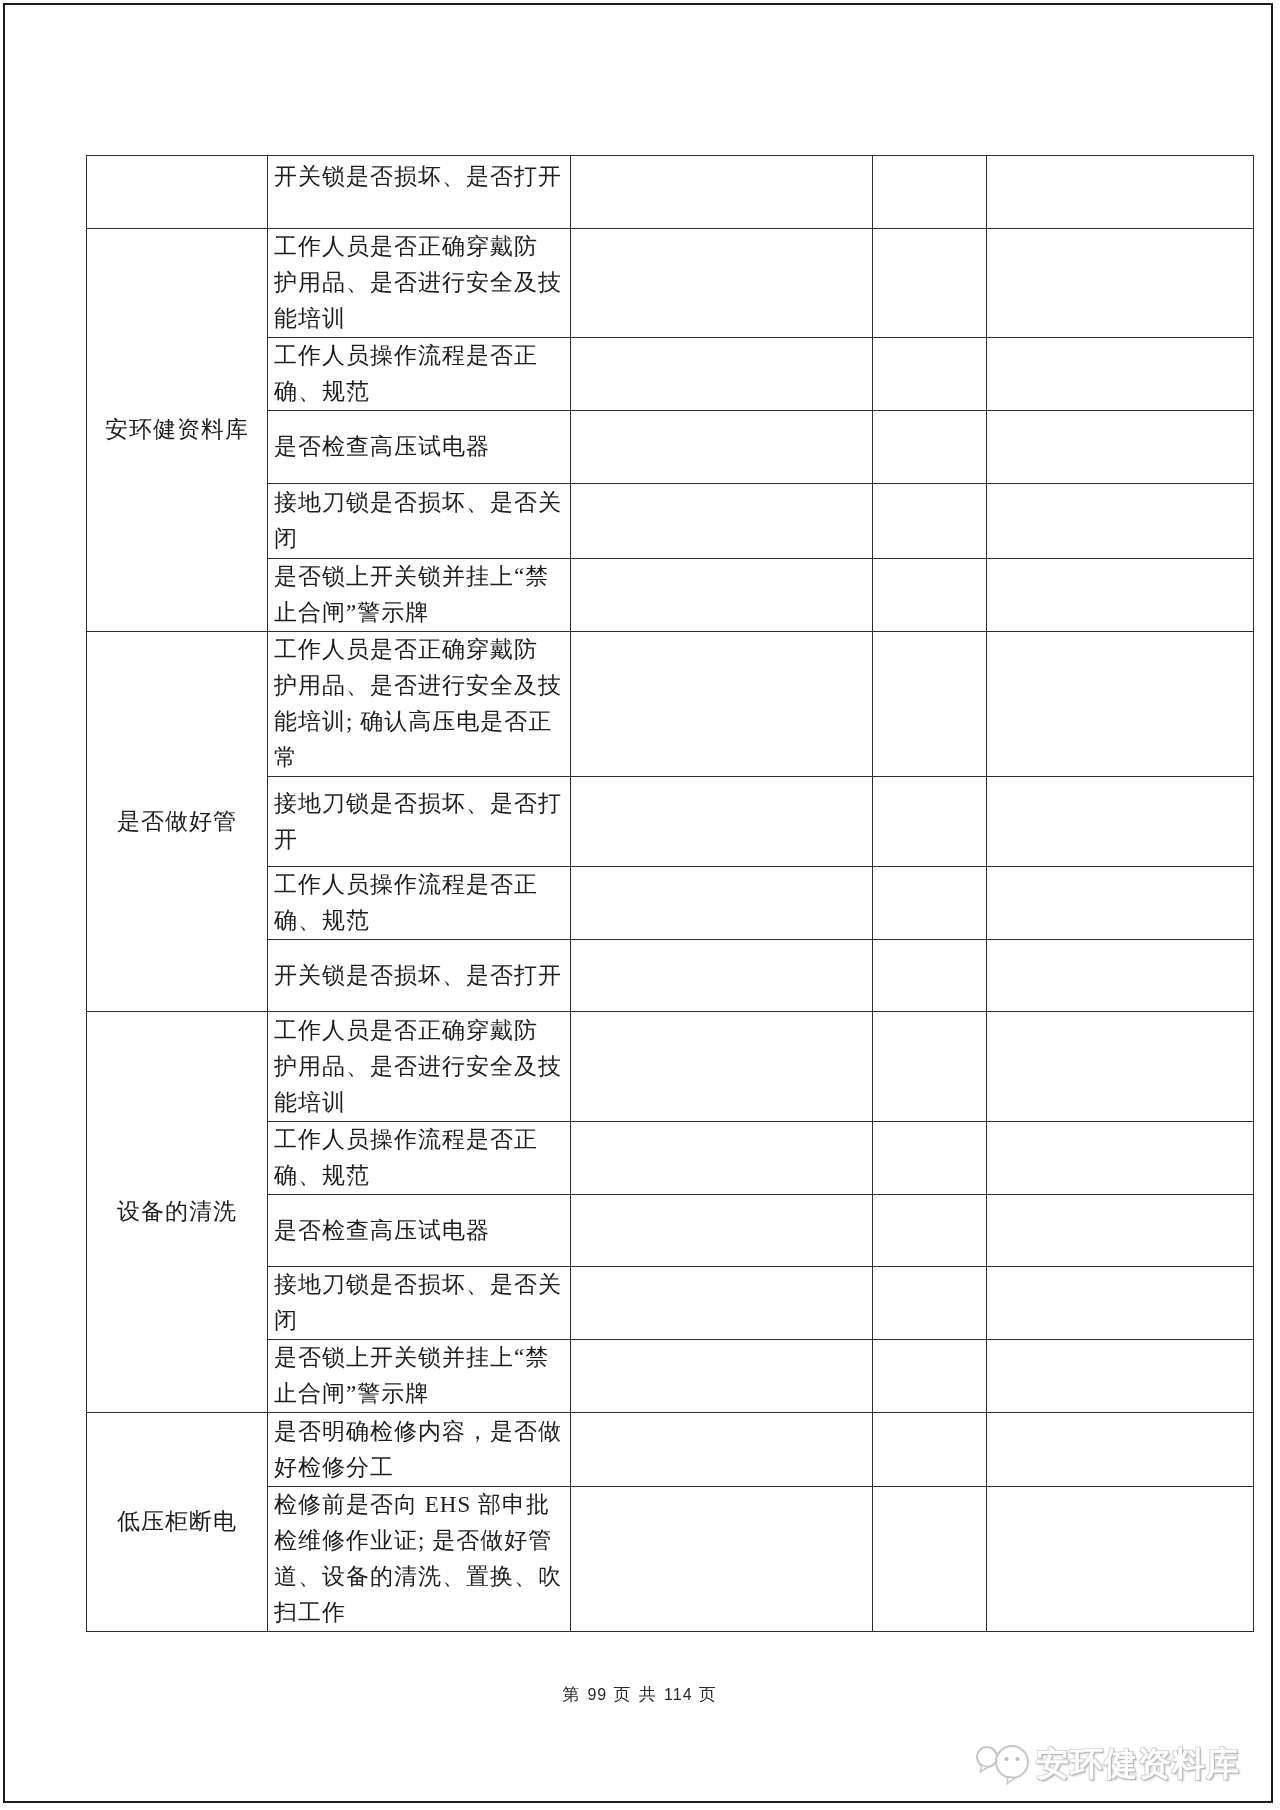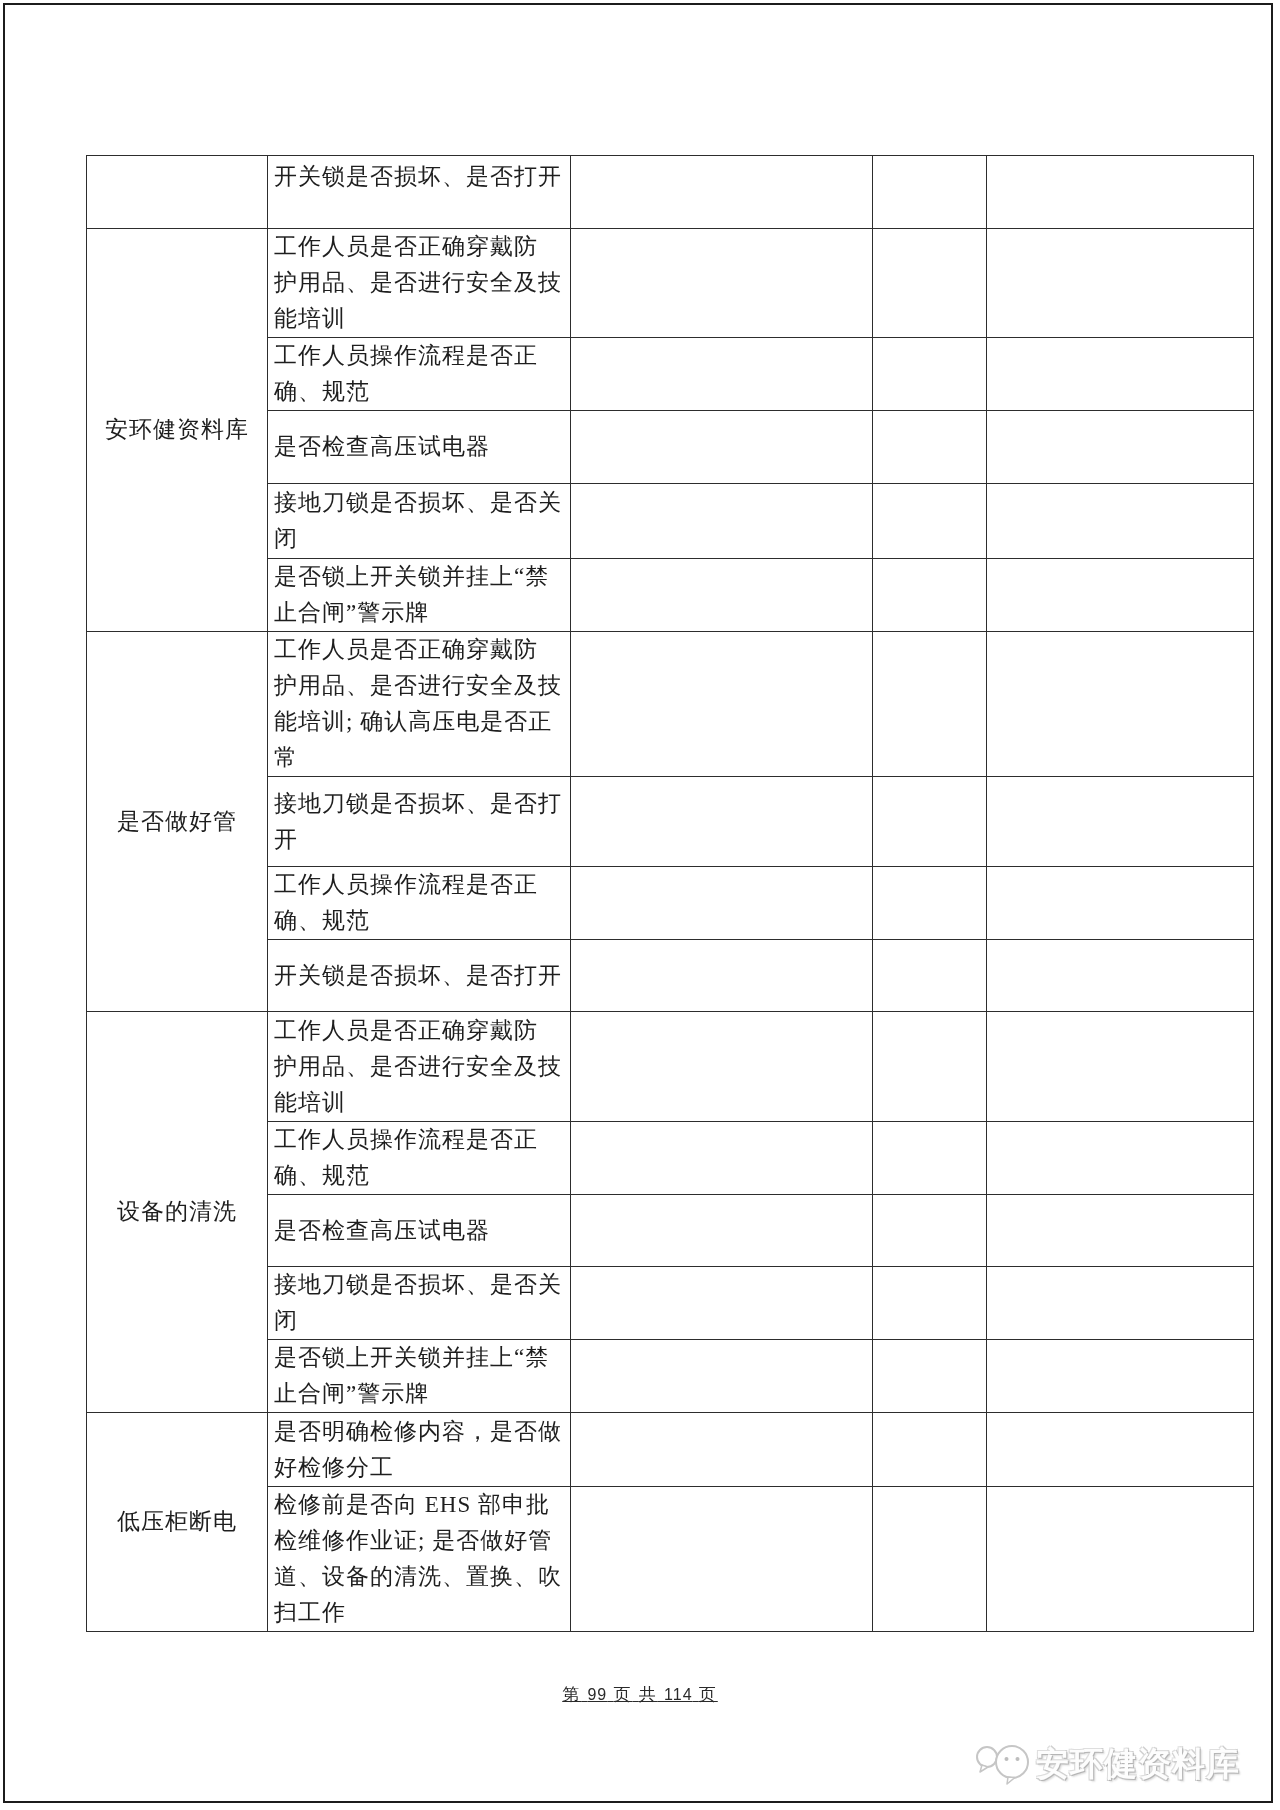--- a/index.html
+++ b/index.html
@@ -20,21 +20,21 @@
     border:1px solid #2d2d2d;
     font-size:23px;line-height:36px;letter-spacing:1px;color:#1e1e1e;
     padding:0 6px;box-sizing:border-box;overflow:visible;
   }
   td.item{white-space:pre;text-align:left;vertical-align:middle;}
   td.item.top{vertical-align:top;padding-top:3px;}
   td.cat{text-align:center;vertical-align:middle;white-space:nowrap;padding:0 2px;}
   td.blank{padding:0;}
   .footer{
     position:absolute;left:0;top:1683px;width:100%;text-align:center;
-    font-size:17px;color:#2a2a2a;letter-spacing:2px;text-decoration:underline;
+    font-size:17px;color:#2a2a2a;letter-spacing:2px;
   }
   .footer .num{
     font-family:"Liberation Sans","DejaVu Sans",sans-serif;
     font-size:16px;letter-spacing:1px;
   }
   .watermark{
     position:absolute;top:1739px;right:40px;
     display:flex;align-items:center;gap:0;
   }
   .wm-text{

